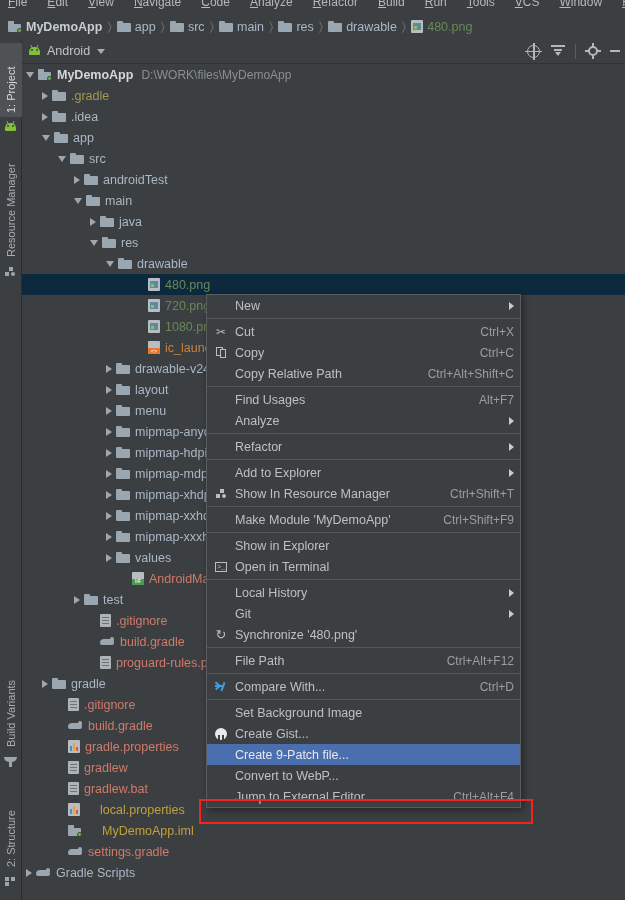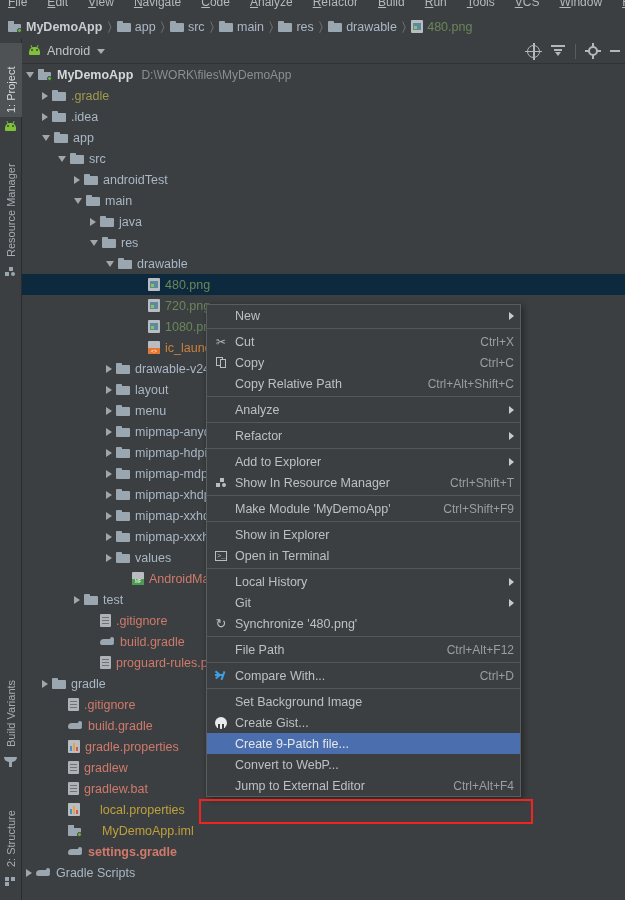--- a/index.html
+++ b/index.html
@@ -132,21 +132,21 @@
   .c-bold { font-weight: bold; color: #d3d7da; }
   .c-olive { color: #9f9a4f; }
   .c-gray  { color: #a9b7c6; }
   .c-green { color: #6a8759; }
   .c-red   { color: #cf7a6a; }
   .c-yellow{ color: #bfa03a; margin-left: 20px; }
   .c-orange{ color: #c9803f; }
 
   
   .ctxmenu {
-    position: absolute; left: 206px; top: 304px; width: 315px;
+    position: absolute; left: 206px; top: 294px; width: 315px;
     background: #3c3f41; border: 1px solid #5a5d5f;
     box-shadow: 2px 2px 7px rgba(0,0,0,.45); z-index: 50;
   }
   .ctxitem {
     position: relative; height: 21px; display: flex; align-items: center;
     padding: 0 6px 0 6px; font-size: 12.5px; color: #bcc0c4; cursor: default;
   }
   .ctxitem .cico { width: 16px; flex: none; display:flex; align-items:center; justify-content:center; }
   .ctxitem .clbl { margin-left: 6px; }
   .ctxitem .ckey { margin-left: auto; color: #9a9ea2; font-size: 12px; padding-left: 16px;}
@@ -632,21 +632,21 @@
       </div>
       <div class="node" style="padding-left: 36px;">
         <span class="arrow none"></span>
         <span class="ic ic-mod">
           <span class="b2"></span>
           <span class="b1"></span>
           <span class="dot"></span>
         </span>
         <span class="nlbl c-yellow">MyDemoApp.iml</span>
       </div>
-      <div class="node" style="padding-left: 36px; font-weight: bold;">
+      <div class="node" style="padding-left: 36px;">
         <span class="arrow none"></span>
         <span class="ic ic-gradle">
           <span class="e"></span>
           <span class="tr"></span>
         </span>
         <span class="nlbl c-red">settings.gradle</span>
       </div>
       <div class="node" style="padding-left: 4px;">
         <span class="arrow "></span>
         <span class="ic ic-gradle">
@@ -680,20 +680,25 @@
         </span>
         <span class="clbl">Copy</span>
         <span class="ckey">Ctrl+C</span>
       </div>
       <div class="ctxitem">
         <span class="cico"></span>
         <span class="clbl">Copy Relative Path</span>
         <span class="ckey">Ctrl+Alt+Shift+C</span>
       </div>
       <div class="ctxsep"></div>
+      <div class="ctxitem">
+        <span class="cico"></span>
+        <span class="clbl">Find Usages</span>
+        <span class="ckey">Alt+F7</span>
+      </div>
       <div class="ctxitem">
         <span class="cico"></span>
         <span class="clbl">Analyze</span>
         <span class="csub"></span>
       </div>
       <div class="ctxsep"></div>
       <div class="ctxitem">
         <span class="cico"></span>
         <span class="clbl">Refactor</span>
         <span class="csub"></span>

